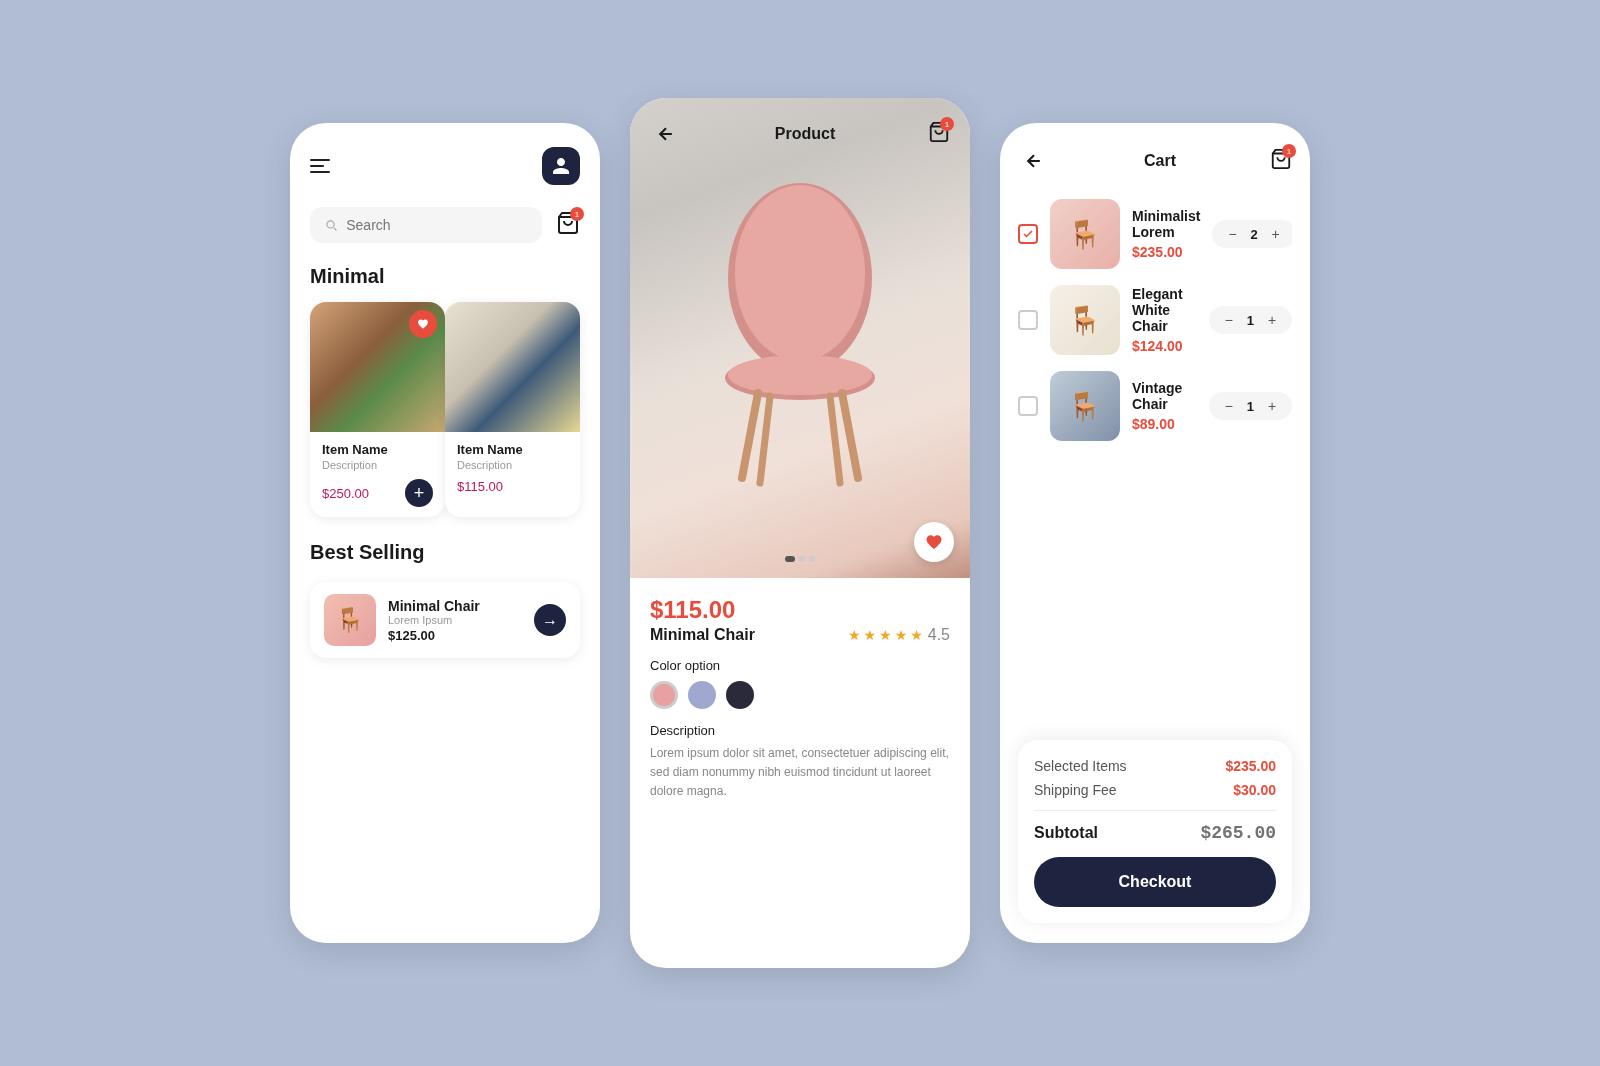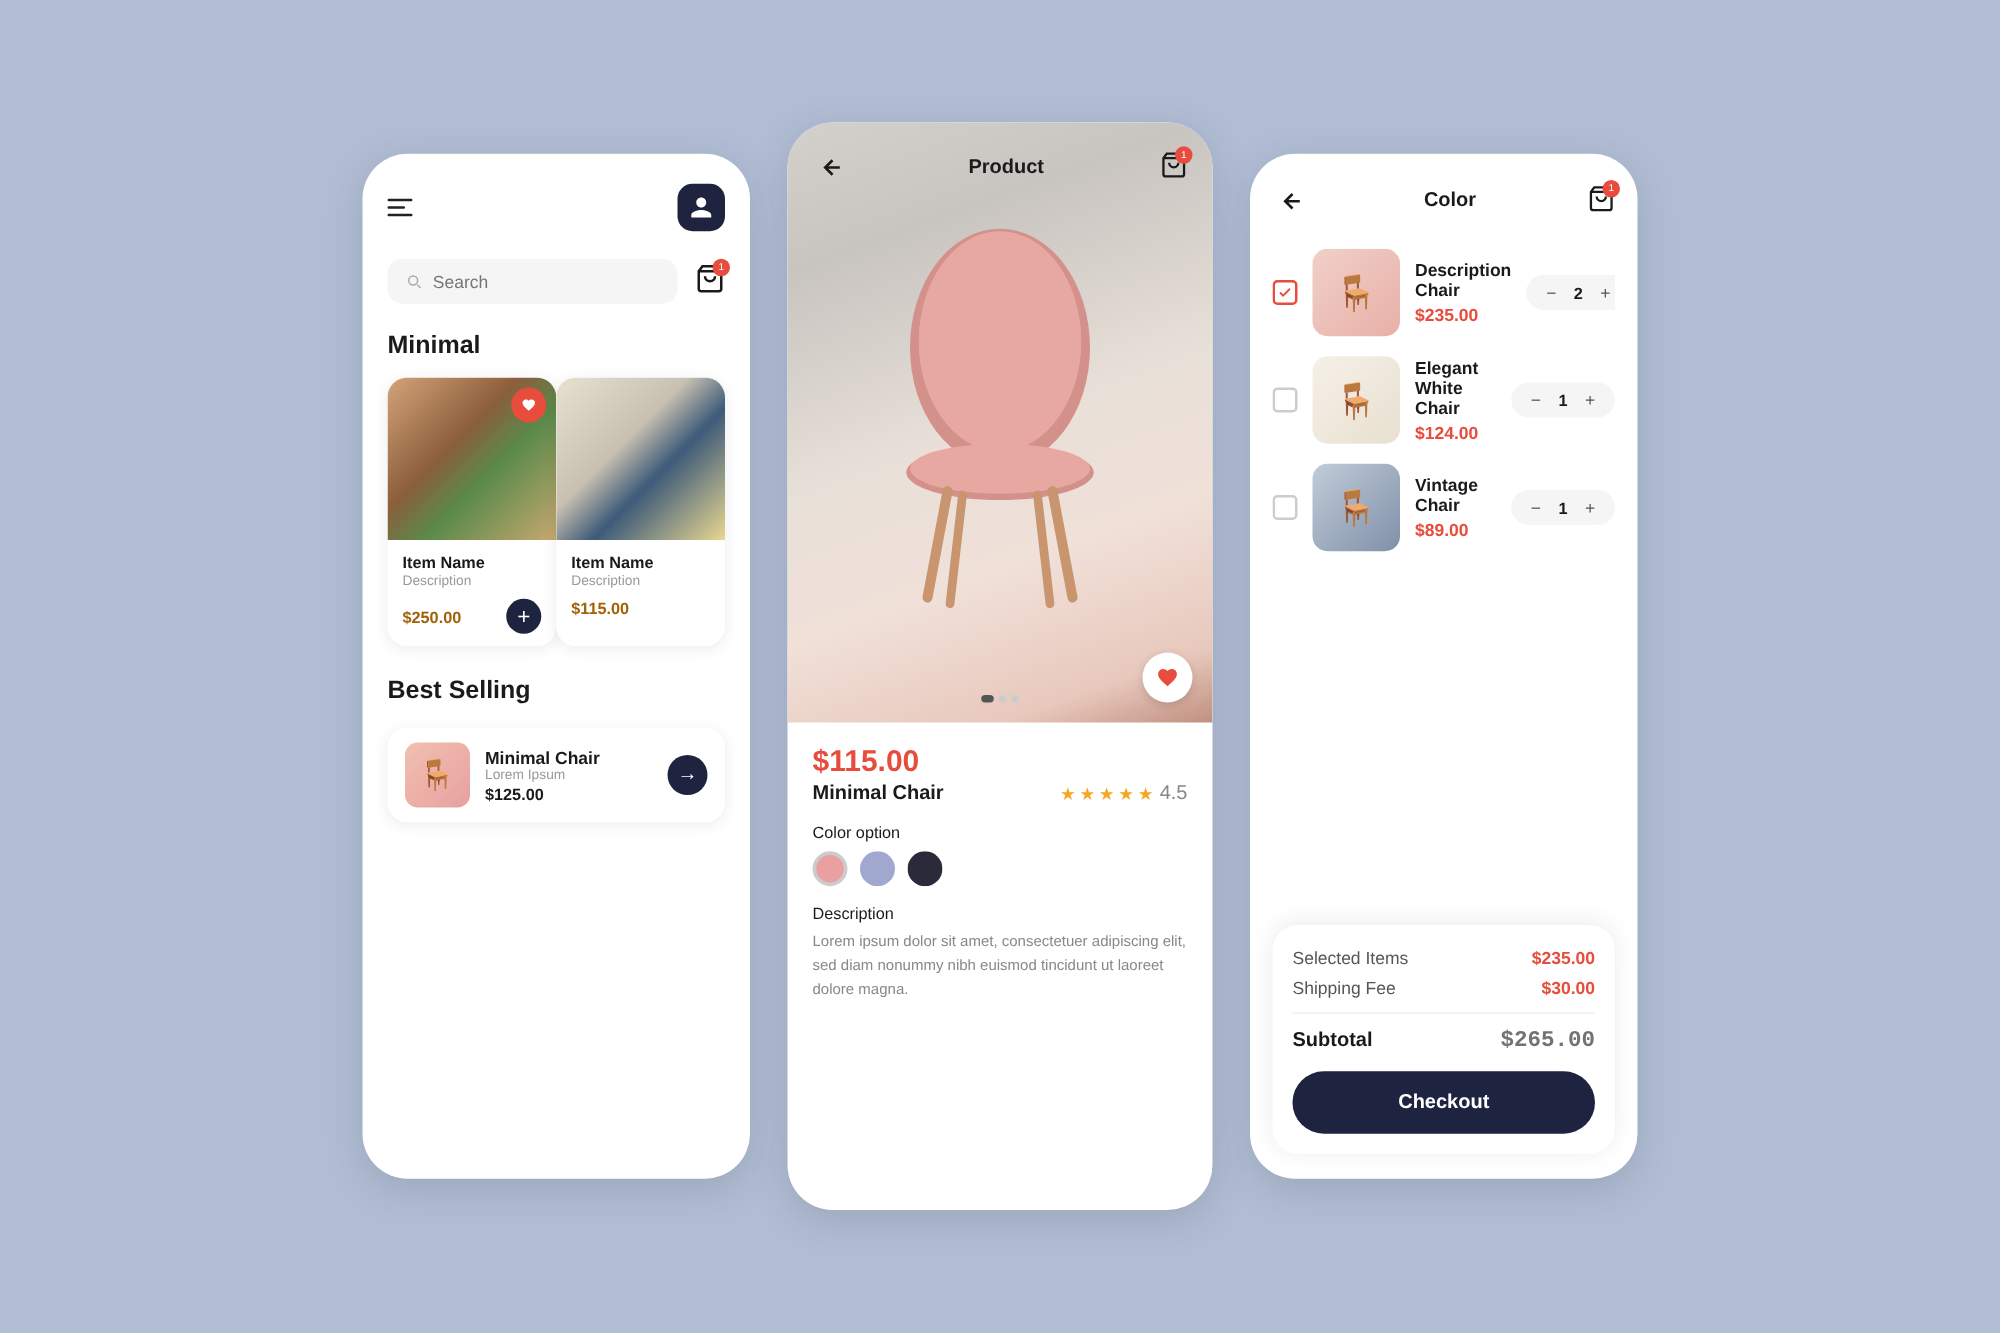--- a/index.html
+++ b/index.html
@@ -178,22 +178,22 @@
       margin-top: 2px;
     }
     .product-price-row {
       display: flex;
       align-items: center;
       justify-content: space-between;
       margin-top: 8px;
     }
     .product-price {
       font-size: 13px;
-      font-weight: 700;
-      color: #a16207;
+      font-weight: 400;
+      color: #be185d;
     }
     .add-btn {
       width: 28px;
       height: 28px;
       background: #1e2340;
       border-radius: 50%;
       display: flex;
       align-items: center;
       justify-content: center;
       cursor: pointer;
@@ -691,42 +691,42 @@
 </div>
 
 <div class="phone screen3">
 
   <div class="s3-header">
     <div class="back-btn">
       <svg width="20" height="20" viewBox="0 0 24 24" fill="none" stroke="#1a1a1a" stroke-width="2.5">
         <path d="M19 12H5M12 5l-7 7 7 7"></path>
       </svg>
     </div>
-    <span class="page-title-center">Color</span>
+    <span class="page-title-center">Cart</span>
     <div class="cart-btn">
       <svg width="22" height="22" viewBox="0 0 24 24" fill="none" stroke="#1a1a1a" stroke-width="2">
         <path d="M6 2L3 6v14a2 2 0 0 0 2 2h14a2 2 0 0 0 2-2V6l-3-4z"></path>
           <line x1="3" y1="6" x2="21" y2="6"></line>
           <path d="M16 10a4 4 0 0 1-8 0"></path>
       </svg>
       <div class="cart-badge">1</div>
     </div>
   </div>
 
   <div class="cart-items">
 
     <div class="cart-item">
       <div class="cart-checkbox checked">
         <svg width="12" height="12" viewBox="0 0 24 24" fill="none" stroke="#e74c3c" stroke-width="3">
           <polyline points="20 6 9 17 4 12"></polyline>
         </svg>
       </div>
       <div class="cart-item-img pink">🪑</div>
       <div class="cart-item-details">
-        <div class="cart-item-name">Description Chair</div>
+        <div class="cart-item-name">Minimalist Lorem</div>
         <div class="cart-item-price">$235.00</div>
       </div>
       <div class="qty-control">
         <div class="qty-btn">−</div>
         <span class="qty-num">2</span>
         <div class="qty-btn">+</div>
       </div>
     </div>
 
     <div class="cart-item">

